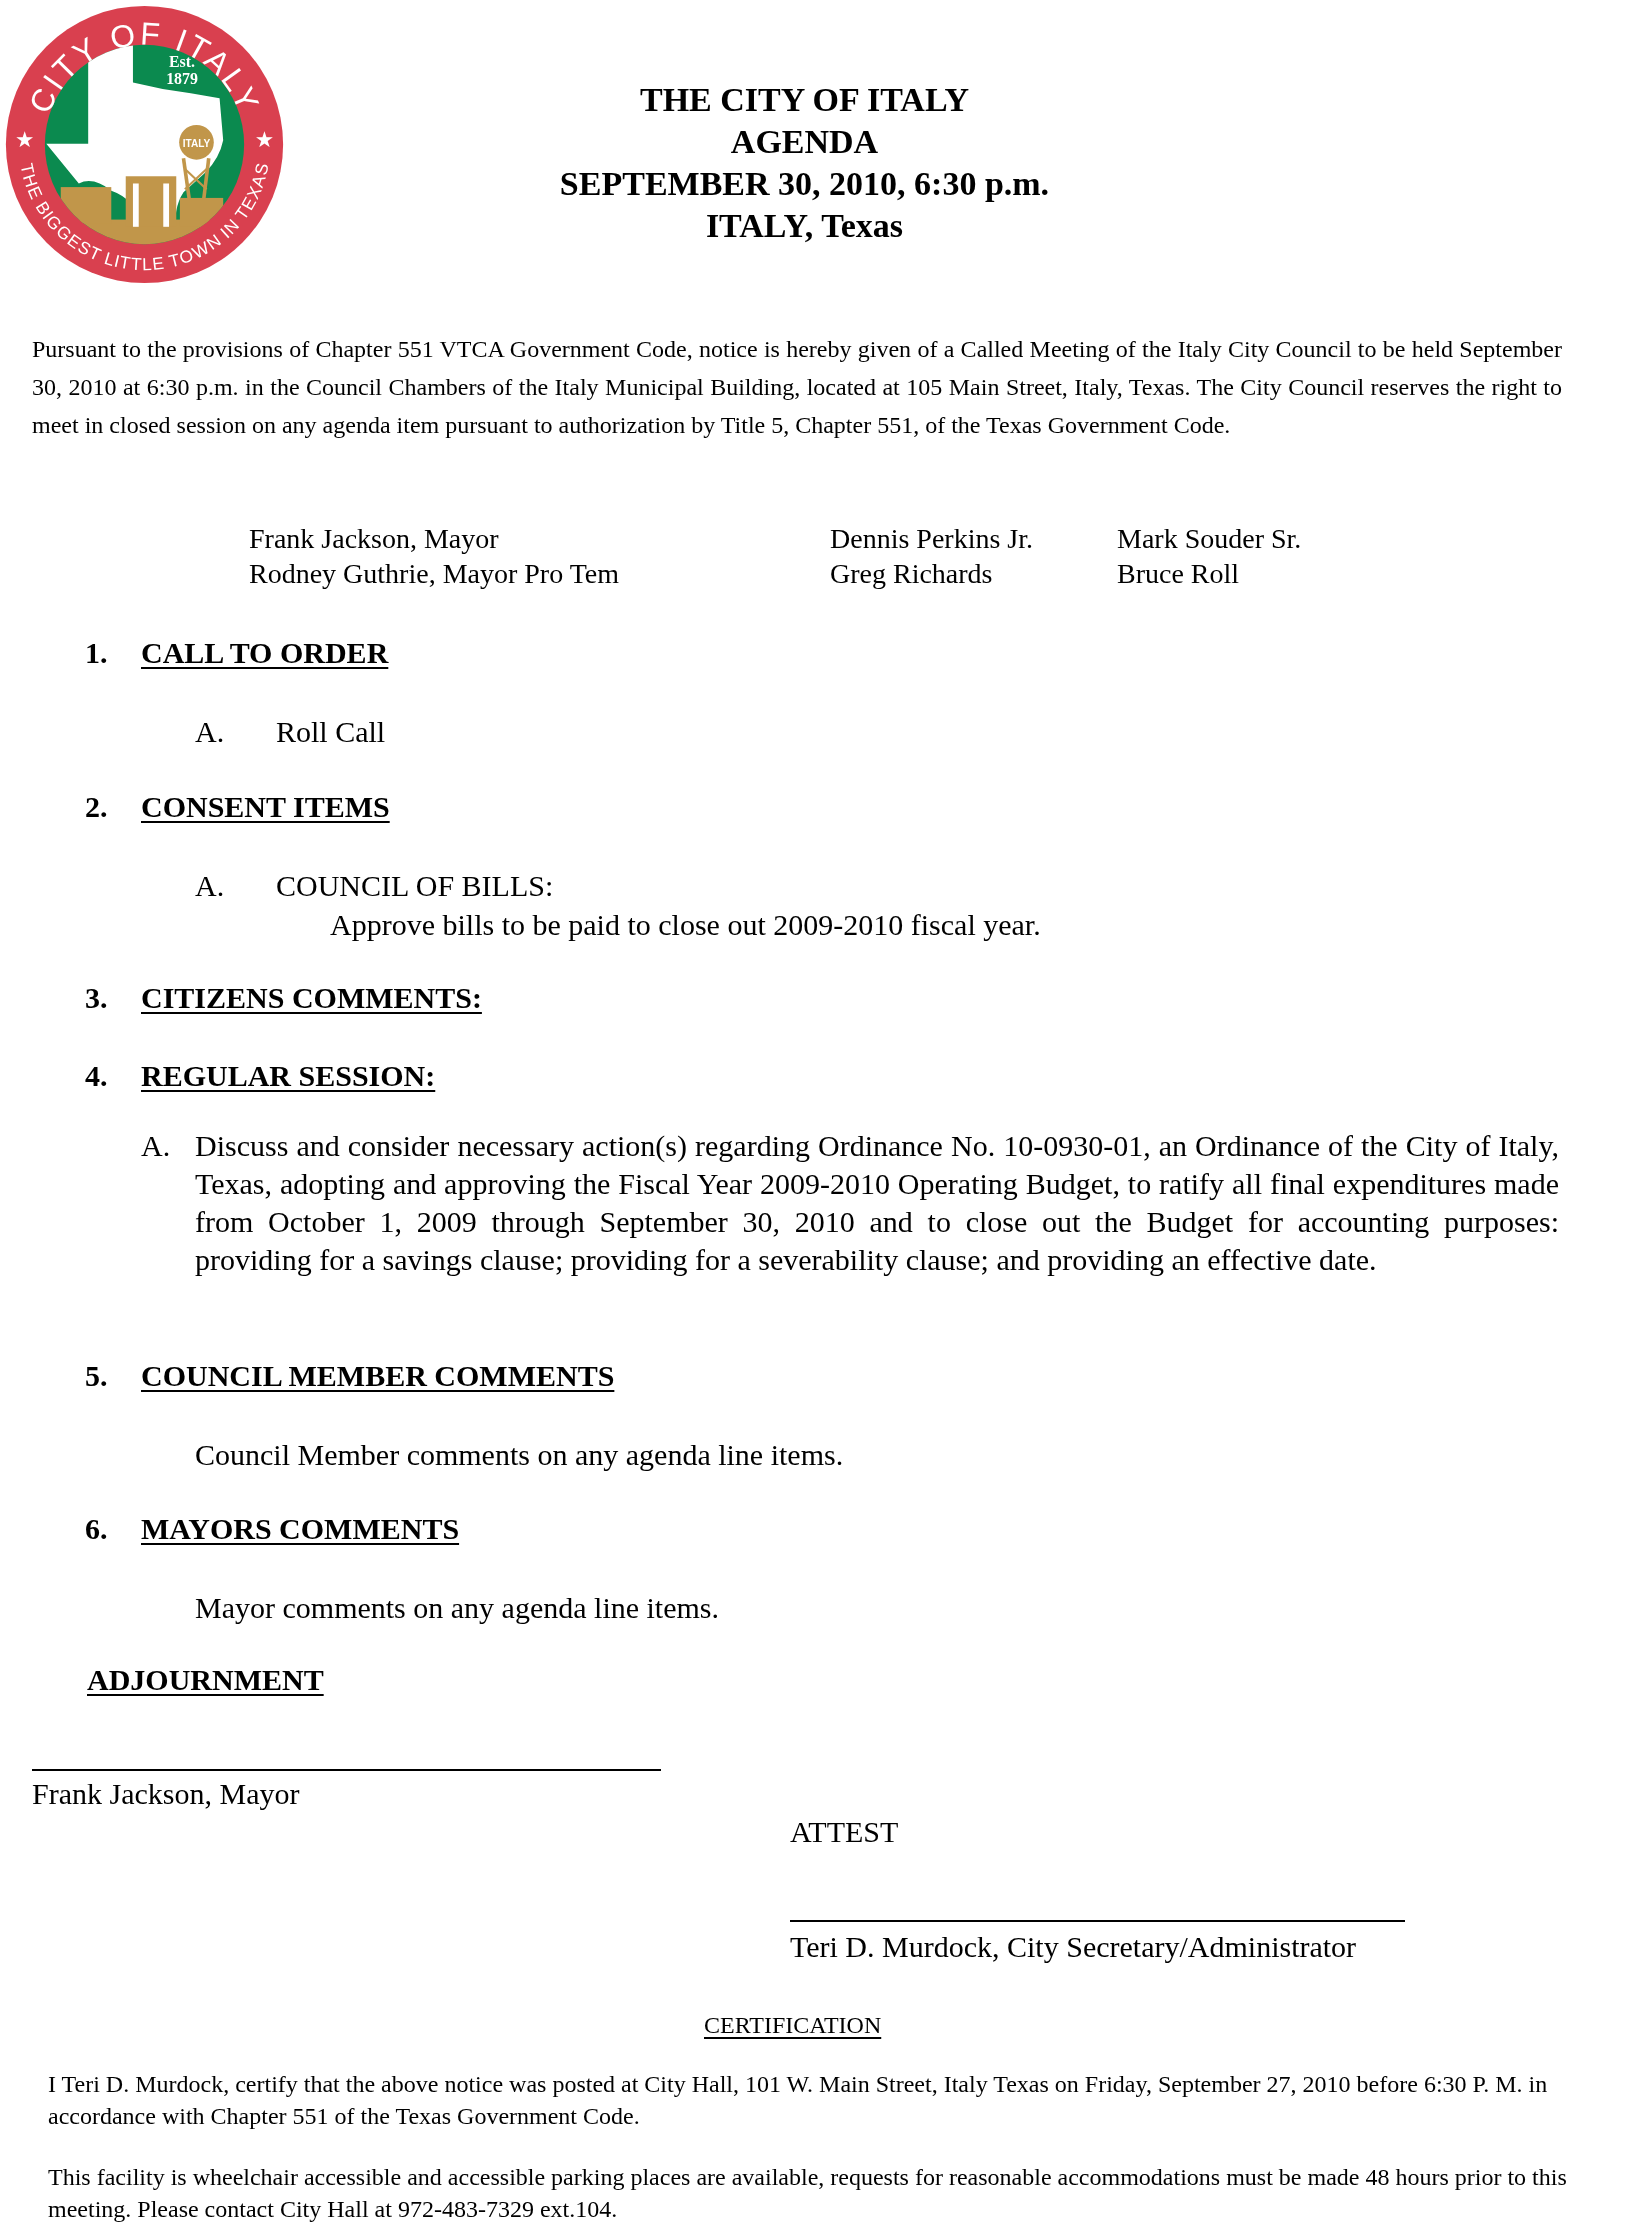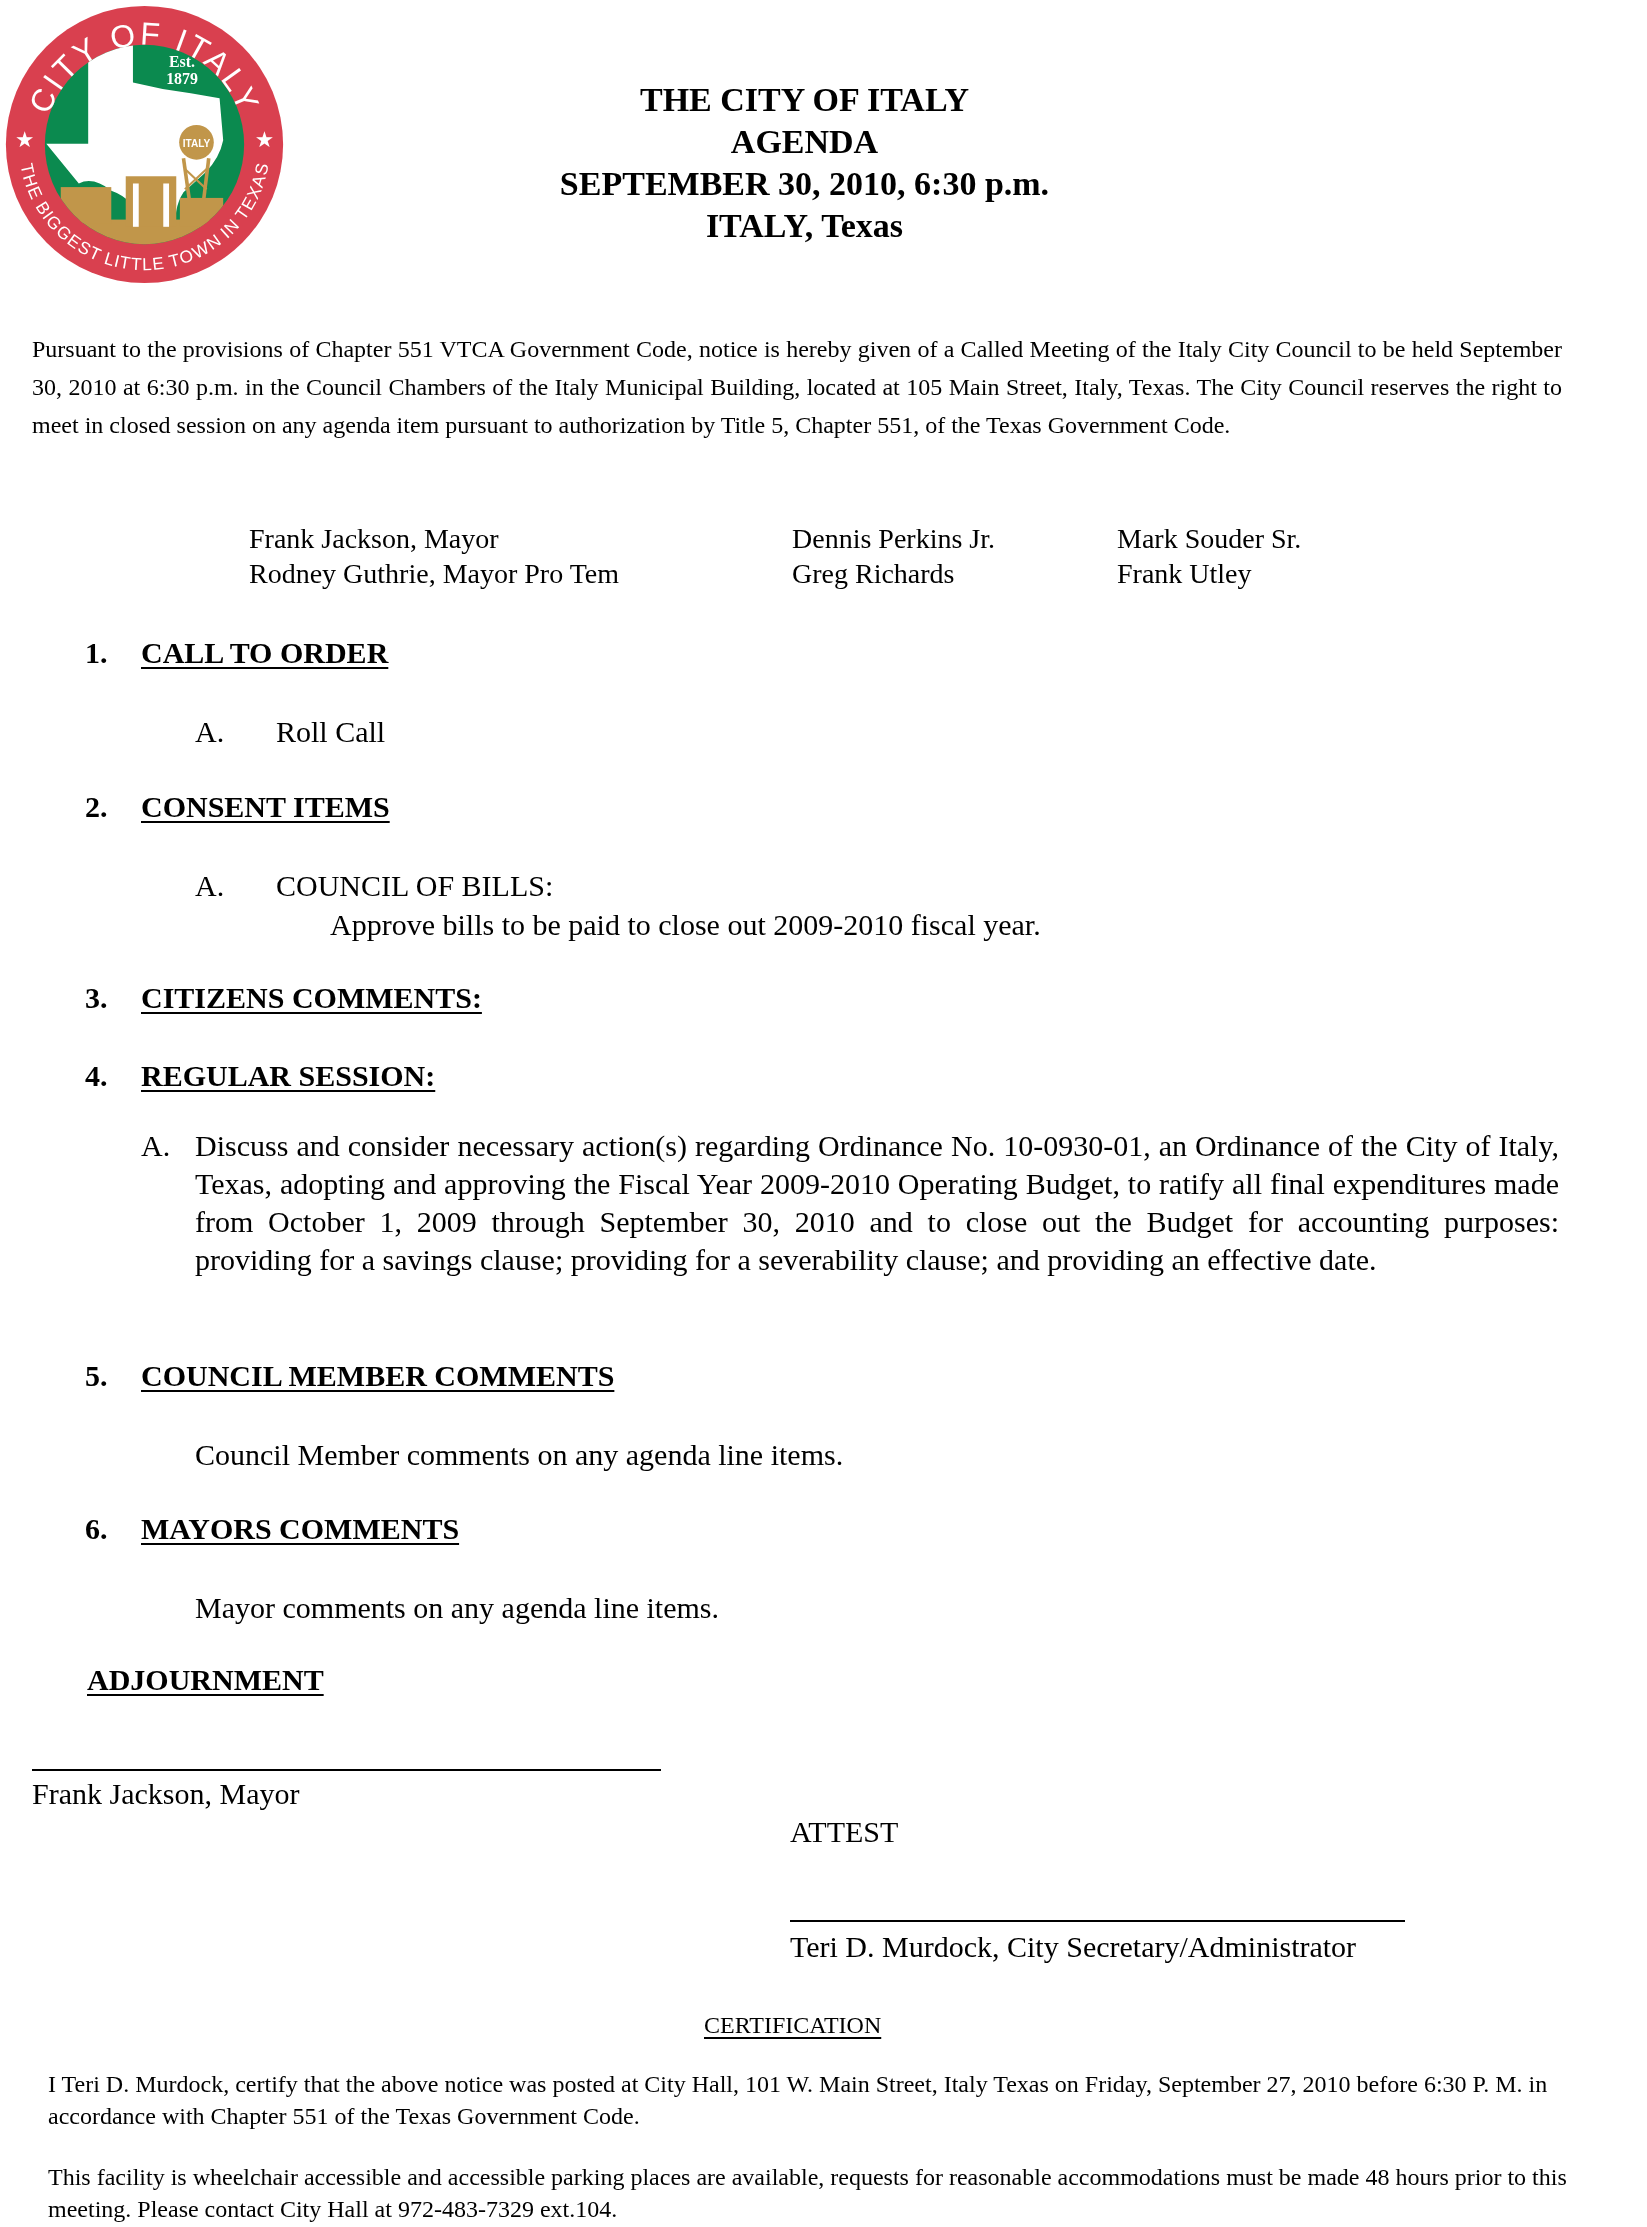--- a/index.html
+++ b/index.html
@@ -13,21 +13,21 @@
       left: 404px; width: 801px; top: 79px; text-align: center;
       font-weight: bold; font-size: 34px; line-height: 42px;
     }
     .title-block u { text-decoration: underline; text-underline-offset: 4.3px; text-decoration-thickness: 2.2px; }
     .intro {
       left: 32px; width: 1530px; top: 330px; font-size: 24px; line-height: 38px;
       text-align: justify; text-align-last: left;
     }
     .members { top: 521px; font-size: 28px; line-height: 35px; }
     .col1 { left: 249px; }
-    .col2 { left: 792px; }
+    .col2 { left: 830px; }
     .col3 { left: 1117px; }
     .sec-num { font-weight: bold; font-size: 30px; left: 85px; }
     .sec-title {
       font-weight: bold; font-size: 30px; left: 141px;
       text-decoration: underline; text-underline-offset: 4.3px; text-decoration-thickness: 2.2px;
     }
     .body-text { font-size: 30px; line-height: 38px; }
     .sub-letter { left: 195px; }
     .sub-text { left: 276px; text-align: right; }
     .para4 {
@@ -96,21 +96,21 @@
 <div class="abs members col1">
   <div>Frank Jackson, Mayor</div>
   <div>Rodney Guthrie, Mayor Pro Tem</div>
 </div>
 <div class="abs members col2">
   <div>Dennis Perkins Jr.</div>
   <div>Greg Richards</div>
 </div>
 <div class="abs members col3">
   <div>Mark Souder Sr.</div>
-  <div>Frank Utley</div>
+  <div>Bruce Roll</div>
 </div>
 
 <div class="abs sec-num" style="top:636px;">1.</div>
 <div class="abs sec-title" style="top:636px;">CALL TO ORDER</div>
 <div class="abs body-text sub-letter" style="top:713px;">A.</div>
 <div class="abs body-text sub-text" style="top:713px;">Roll Call</div>
 
 <div class="abs sec-num" style="top:790px;">2.</div>
 <div class="abs sec-title" style="top:790px;">CONSENT ITEMS</div>
 <div class="abs body-text sub-letter" style="top:867px;">A.</div>

